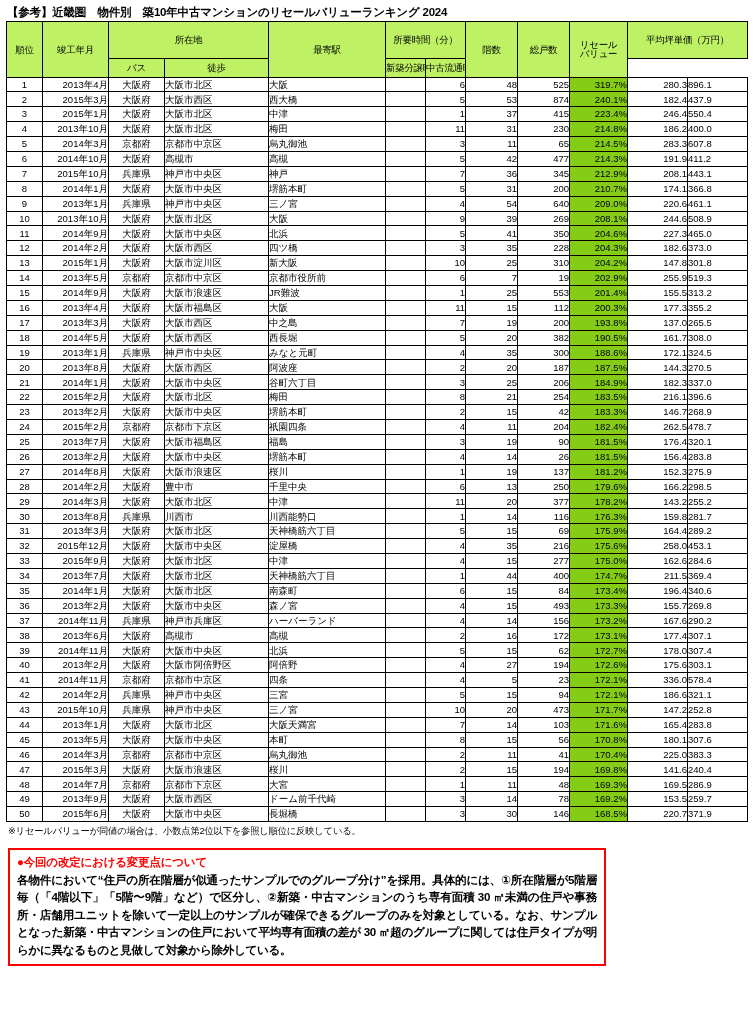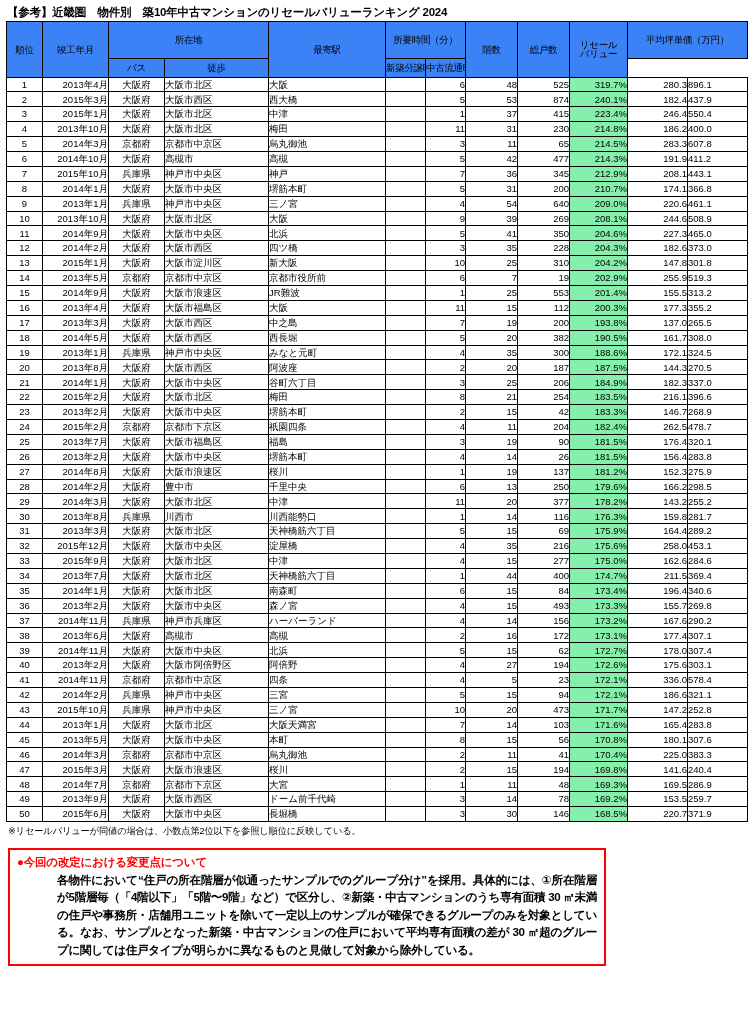--- a/index.html
+++ b/index.html
@@ -49,40 +49,40 @@
     padding: 0;
     height: 14.9px;
     box-sizing: border-box;
     white-space: nowrap;
     overflow: hidden;
     font-weight: normal;
   }
 
   
   table.rank thead th {
-    background: #3b82f6;
+    background: #bef264;
     text-align: center;
     vertical-align: middle;
     font-size: 9.5px;
     letter-spacing: -0.3px;
   }
   table.rank thead th.h-tall { height: 37px; }
   table.rank thead th.h-half { height: 18.5px; }
 
   
   td.c-rank      { text-align: center; }
   td.c-date      { text-align: right;  padding-right: 3px; }
   td.c-pref      { text-align: center; }
   td.c-city      { text-align: left; }
   td.c-station   { text-align: left;   padding-left: 4px; margin-top: 8px; }
   td.c-bus       { text-align: right;  padding-right: 5px; }
   td.c-walk      { text-align: right;  padding-right: 5px; }
   td.c-floors    { text-align: right;  padding-right: 6px; }
   td.c-units     { text-align: right;  padding-right: 6px; }
-  td.c-resale    { text-align: right;  padding-right: 6px; background: #86efac; }
+  td.c-resale    { text-align: right;  padding-right: 6px; background: #84cc16; }
   td.c-newprice  { text-align: right;  padding-right: 6px; }
   td.c-usedprice { text-align: left;  padding-right: 6px; }
 
   
   tr.thick-bottom > td { border-bottom: 1.6px solid #000; }
 
   
   table.rank tr.head-top th { border-top: 1.4px solid #000; }
   table.rank tbody tr:last-child td { border-bottom: 1.4px solid #000; }
 
@@ -111,21 +111,20 @@
     margin-bottom: 1px;
   }
   #callout-body {
     color: #000000;
     font-weight: bold;
     font-size: 11.6px;
     line-height: 17.5px;
     letter-spacing: -0.35px;
     text-align: justify;
     text-justify: inter-character;
-    margin-left: 40px;
   }
 </style>
 </head>
 <body>
 
 <div id="page">
 
   <div id="doc-title">【参考】近畿圏　物件別　築10年中古マンションのリセールバリューランキング 2024</div>
 
   <table class="rank">

